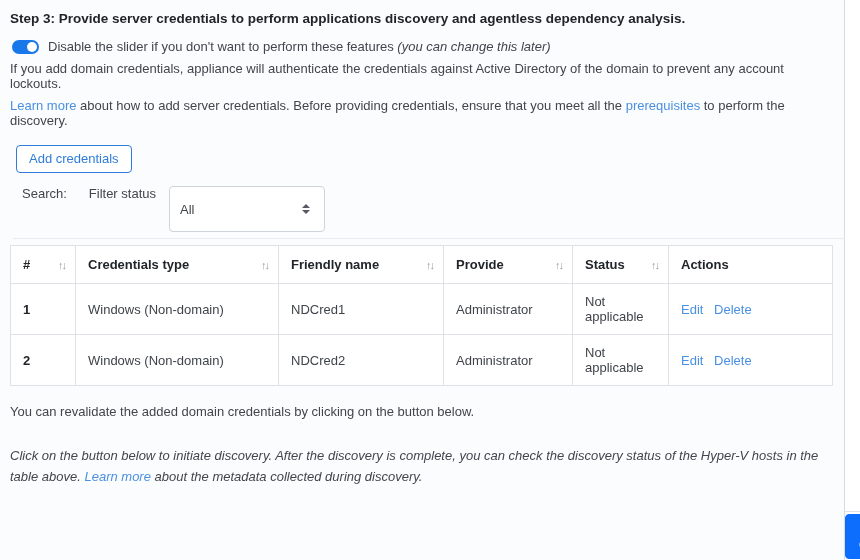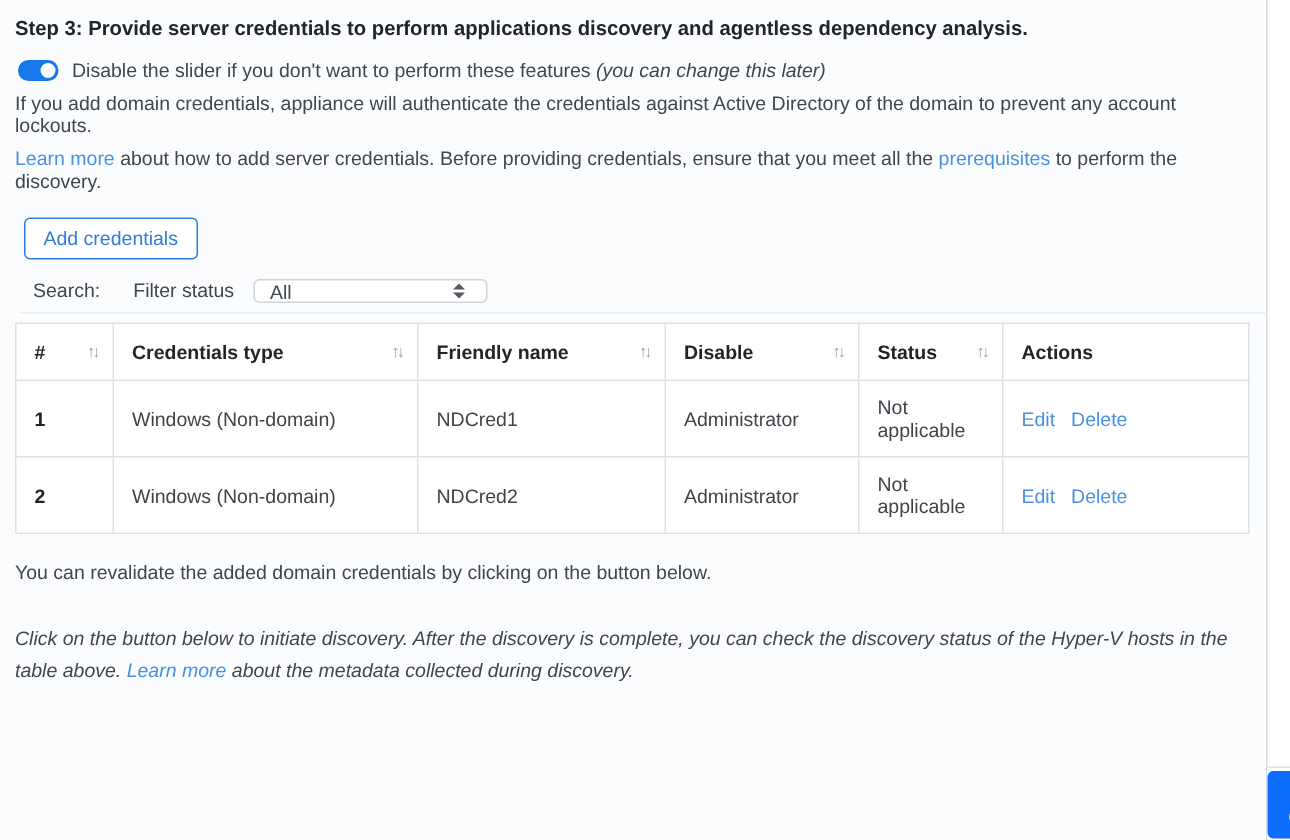--- a/index.html
+++ b/index.html
@@ -43,21 +43,21 @@
   .search-row { display: flex; align-items: flex-start; margin-top: 13px; padding-left: 12px; }
   .search-label { color: #41464c; }
   .search-input {
     margin-left: 6px; width: 462px; height: 30px; border: 1px solid #ced4da;
     border-radius: 4px; background: #fff; padding: 0 11px; font-size: 12.5px;
     font-family: inherit; color: #41464c; outline: none;
   }
   .search-input::placeholder { color: #8a9197; }
   .filter-label { margin-left: 22px; color: #41464c; }
   .select-box {
-    margin-left: 13px; width: 156px; height: 16px; border: 1px solid #ced4da;
+    margin-left: 13px; width: 156px; height: 46px; border: 1px solid #ced4da;
     border-radius: 4px; background: #fff; display: flex; align-items: center;
     padding: 0 10px; cursor: pointer; position: relative;
   }
   .select-value { flex: 1; color: #41464c; }
   .caret { display: flex; flex-direction: column; gap: 2px; margin-right: 4px; }
   .caret .up { width: 0; height: 0; border-left: 4px solid transparent; border-right: 4px solid transparent; border-bottom: 4px solid #565b61; }
   .caret .down { width: 0; height: 0; border-left: 4px solid transparent; border-right: 4px solid transparent; border-top: 4px solid #565b61; }
 
   .thin-rule { border: none; border-top: 1px solid #e9ecef; margin: 6px 0 0 3px; width: 832px; }
 
@@ -159,21 +159,21 @@
               </span>
             </th>
           <th>
               <span class="th-inner">
                 <span class="th-label">Friendly name</span>
                 <span class="sort-icon">↑↓</span>
               </span>
             </th>
           <th>
               <span class="th-inner">
-                <span class="th-label">Disable</span>
+                <span class="th-label">Provide</span>
                 <span class="sort-icon">↑↓</span>
               </span>
             </th>
           <th>
               <span class="th-inner">
                 <span class="th-label">Status</span>
                 <span class="sort-icon">↑↓</span>
               </span>
             </th>
           <th>

